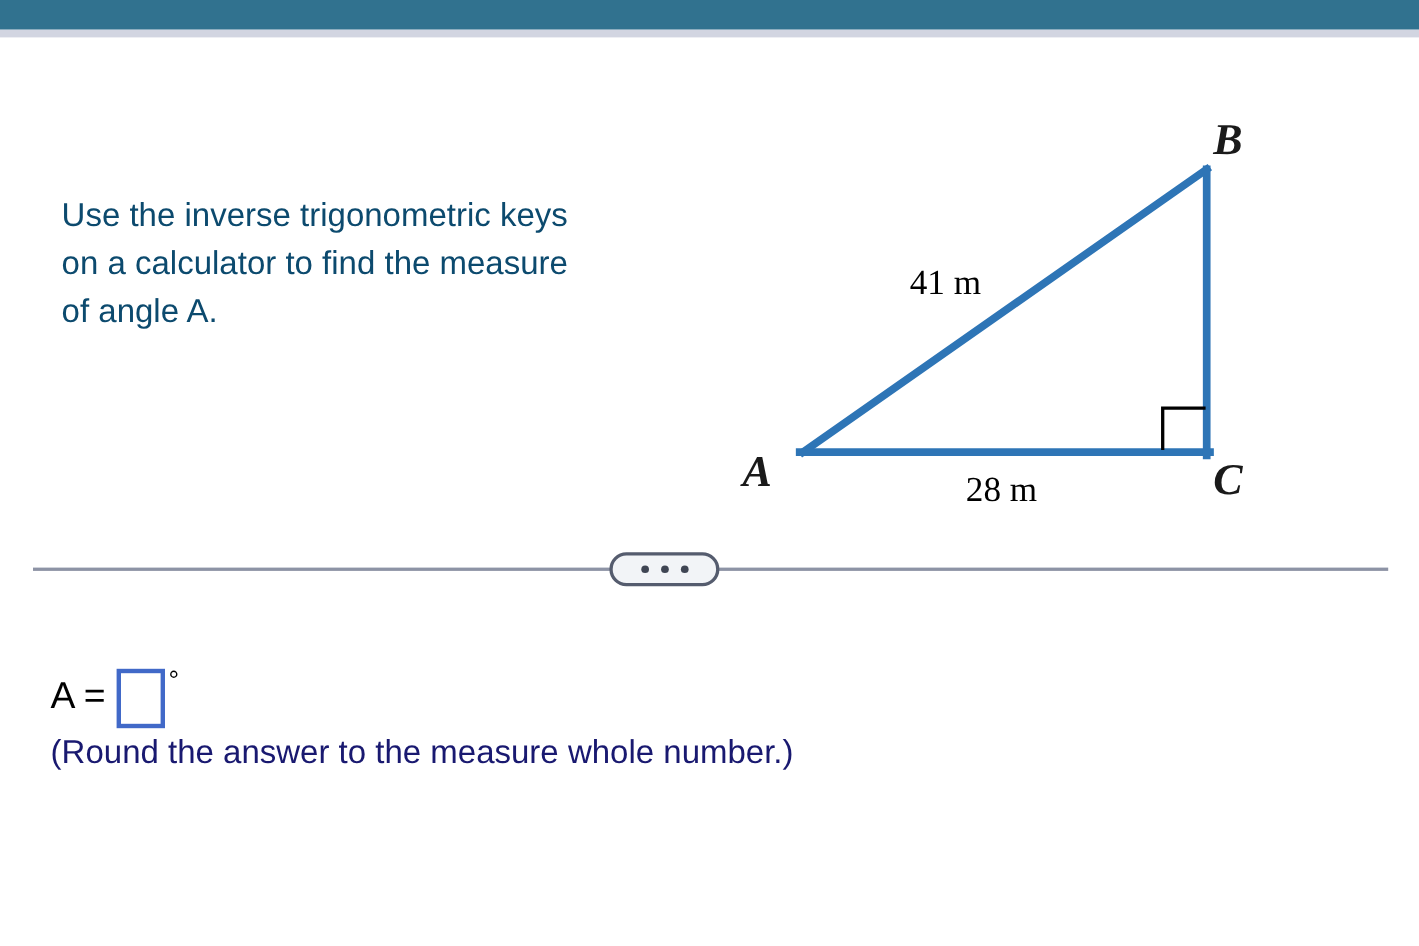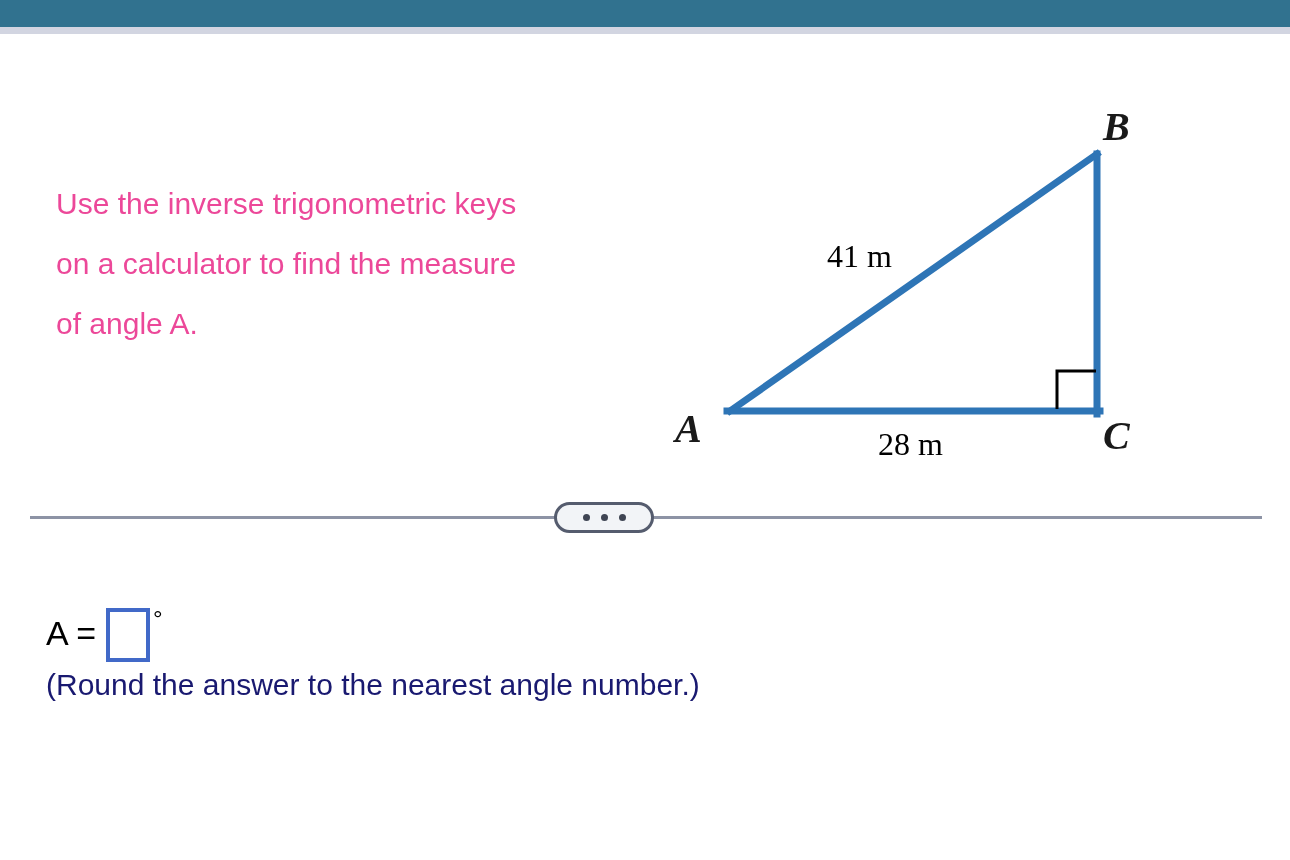--- a/index.html
+++ b/index.html
@@ -37,22 +37,22 @@
     left: 0; top: 34px;
     width: 1290px;
     height: 450px;
   }
   #question-text {
     position: absolute;
     left: 56px;
     top: 140px;
     width: 620px;
     font-size: 30px;
-    line-height: 60px;
-    color: #ec4899;
+    line-height: 44px;
+    color: #0c4a6e;
     font-family: "Liberation Sans", sans-serif;
     white-space: pre-line;
   }
 
   
   #figure {
     position: absolute;
     left: 660px;
     top: 20px;
     width: 560px;
@@ -195,14 +195,14 @@
     <span class="pill-dot"></span>
   </div>
 </div>
 
 <div id="answer-area">
   <div id="answer-row">
     <span id="answer-label">A =</span>
     <input id="answer-input" type="text" value="" style="">
     <span id="answer-degree">°</span>
   </div>
-  <div id="answer-hint">(Round the answer to the nearest angle number.)</div>
+  <div id="answer-hint">(Round the answer to the measure whole number.)</div>
 </div>
 
 </body></html>

